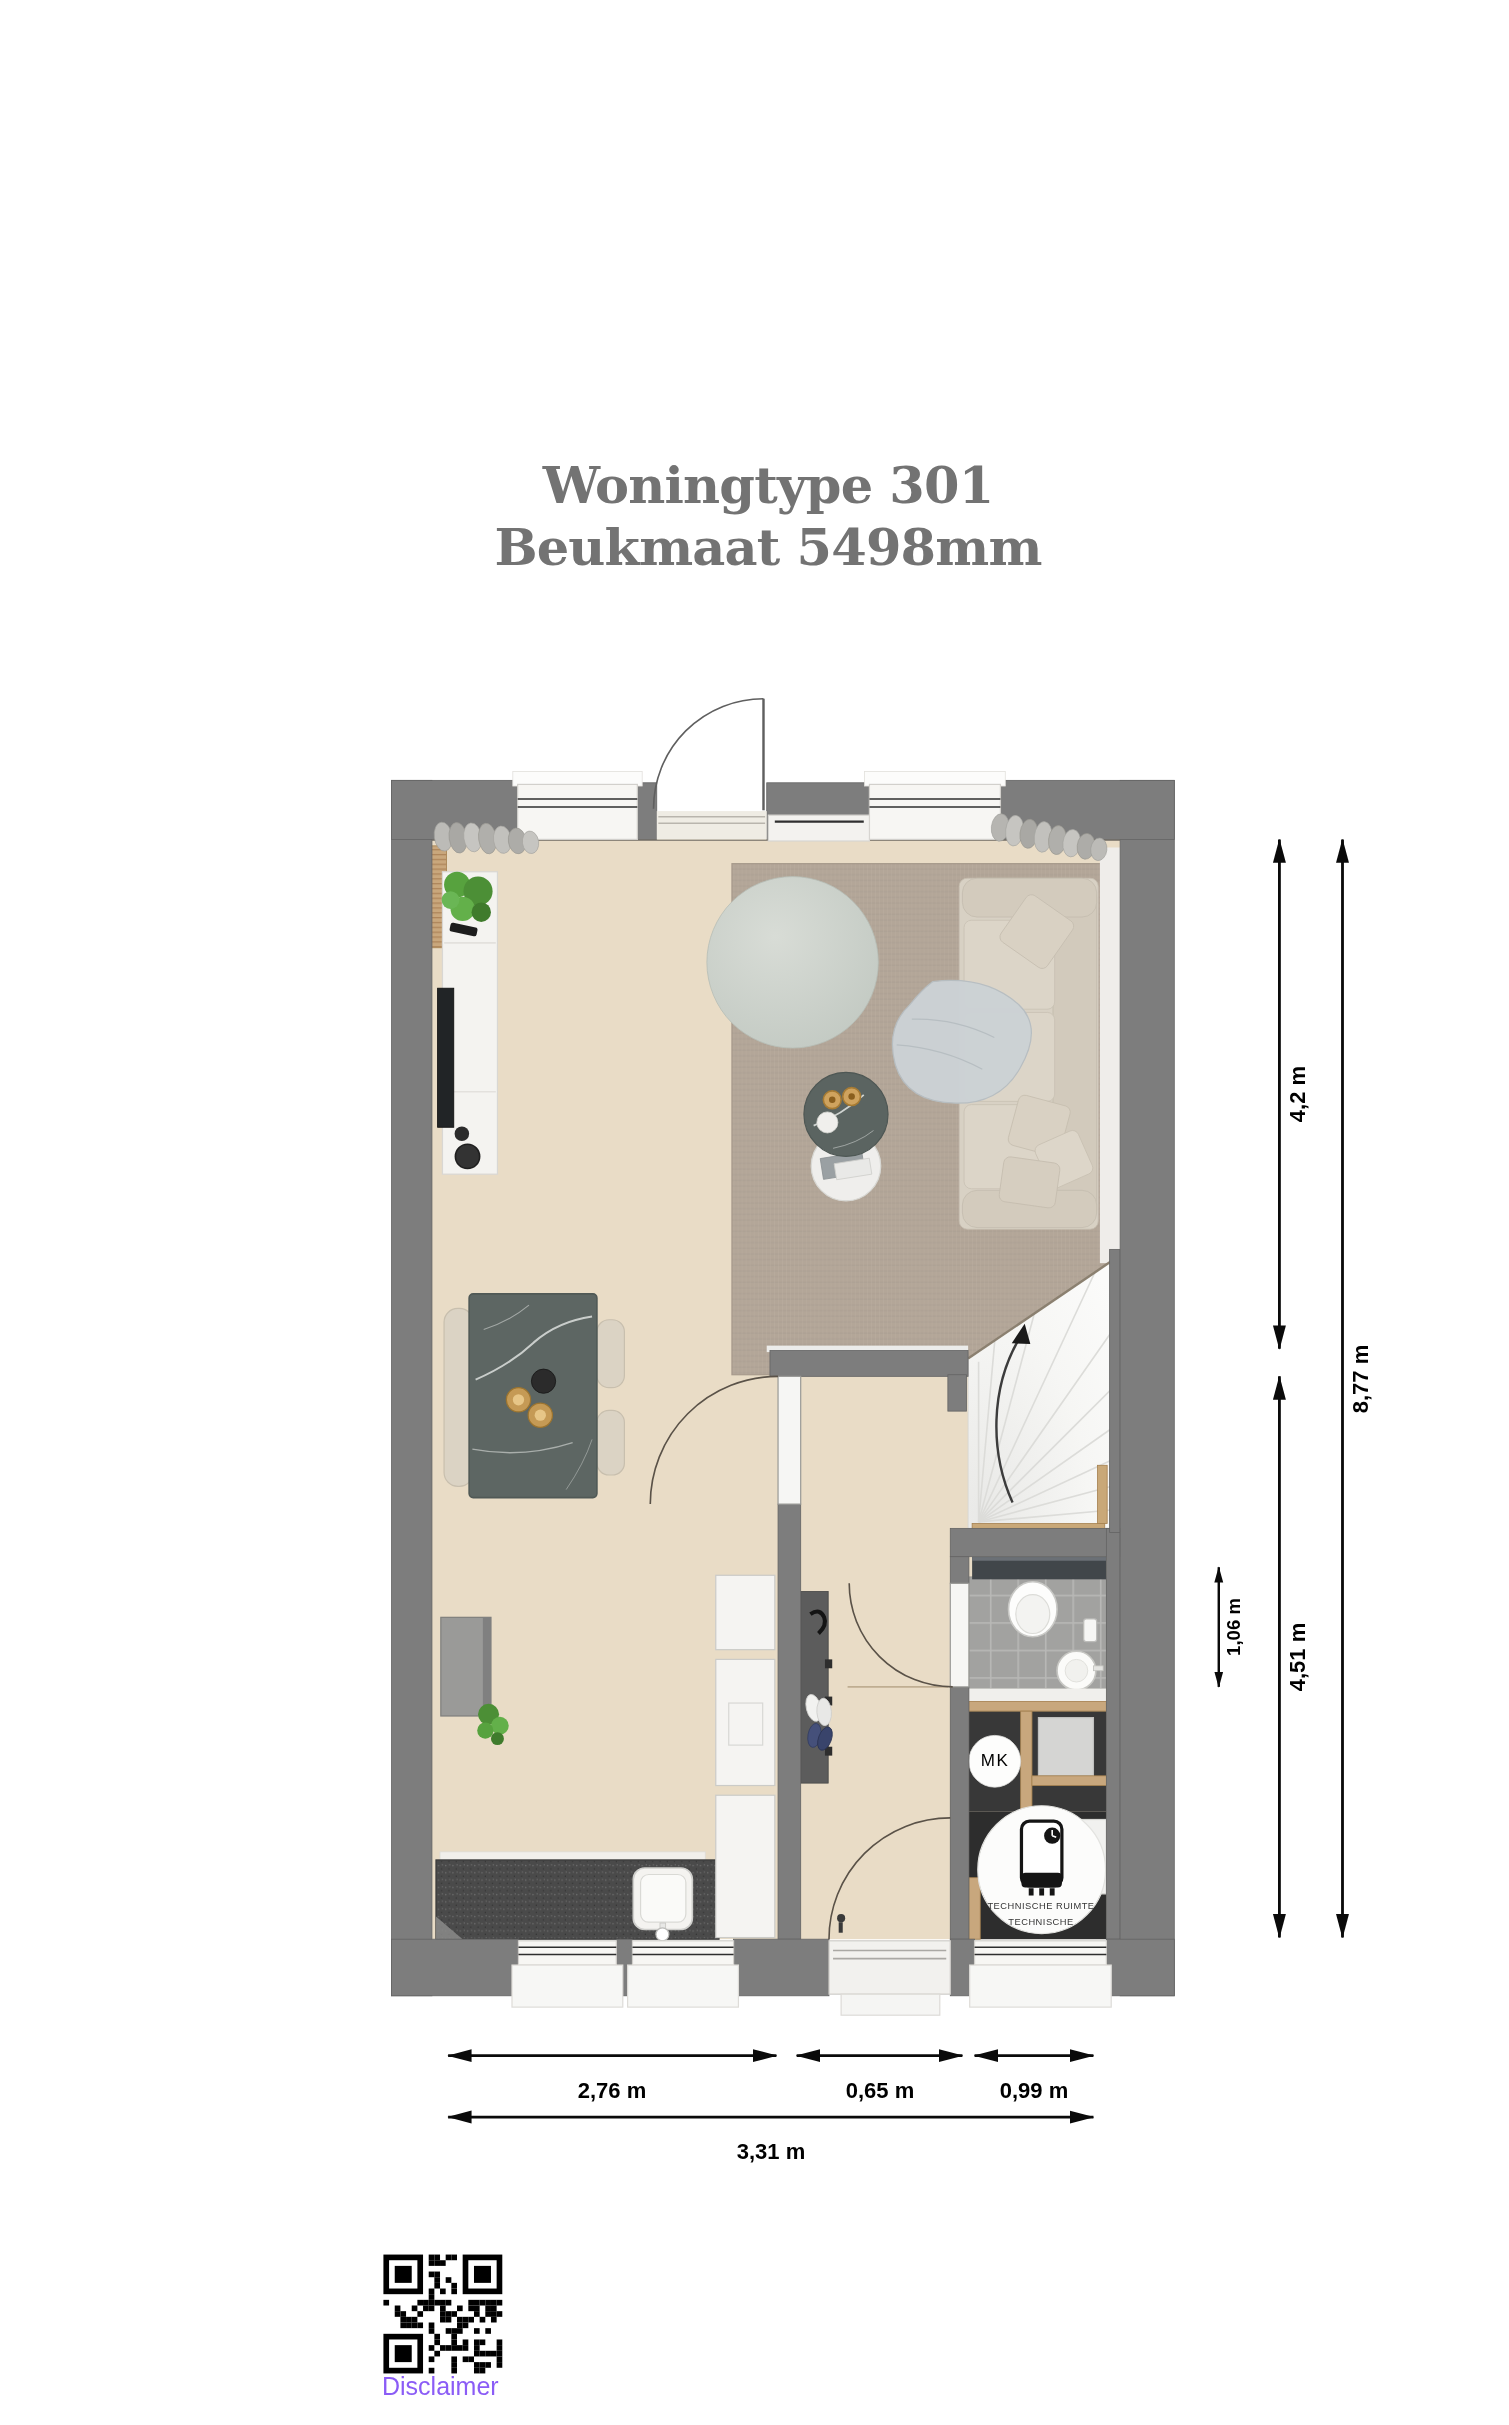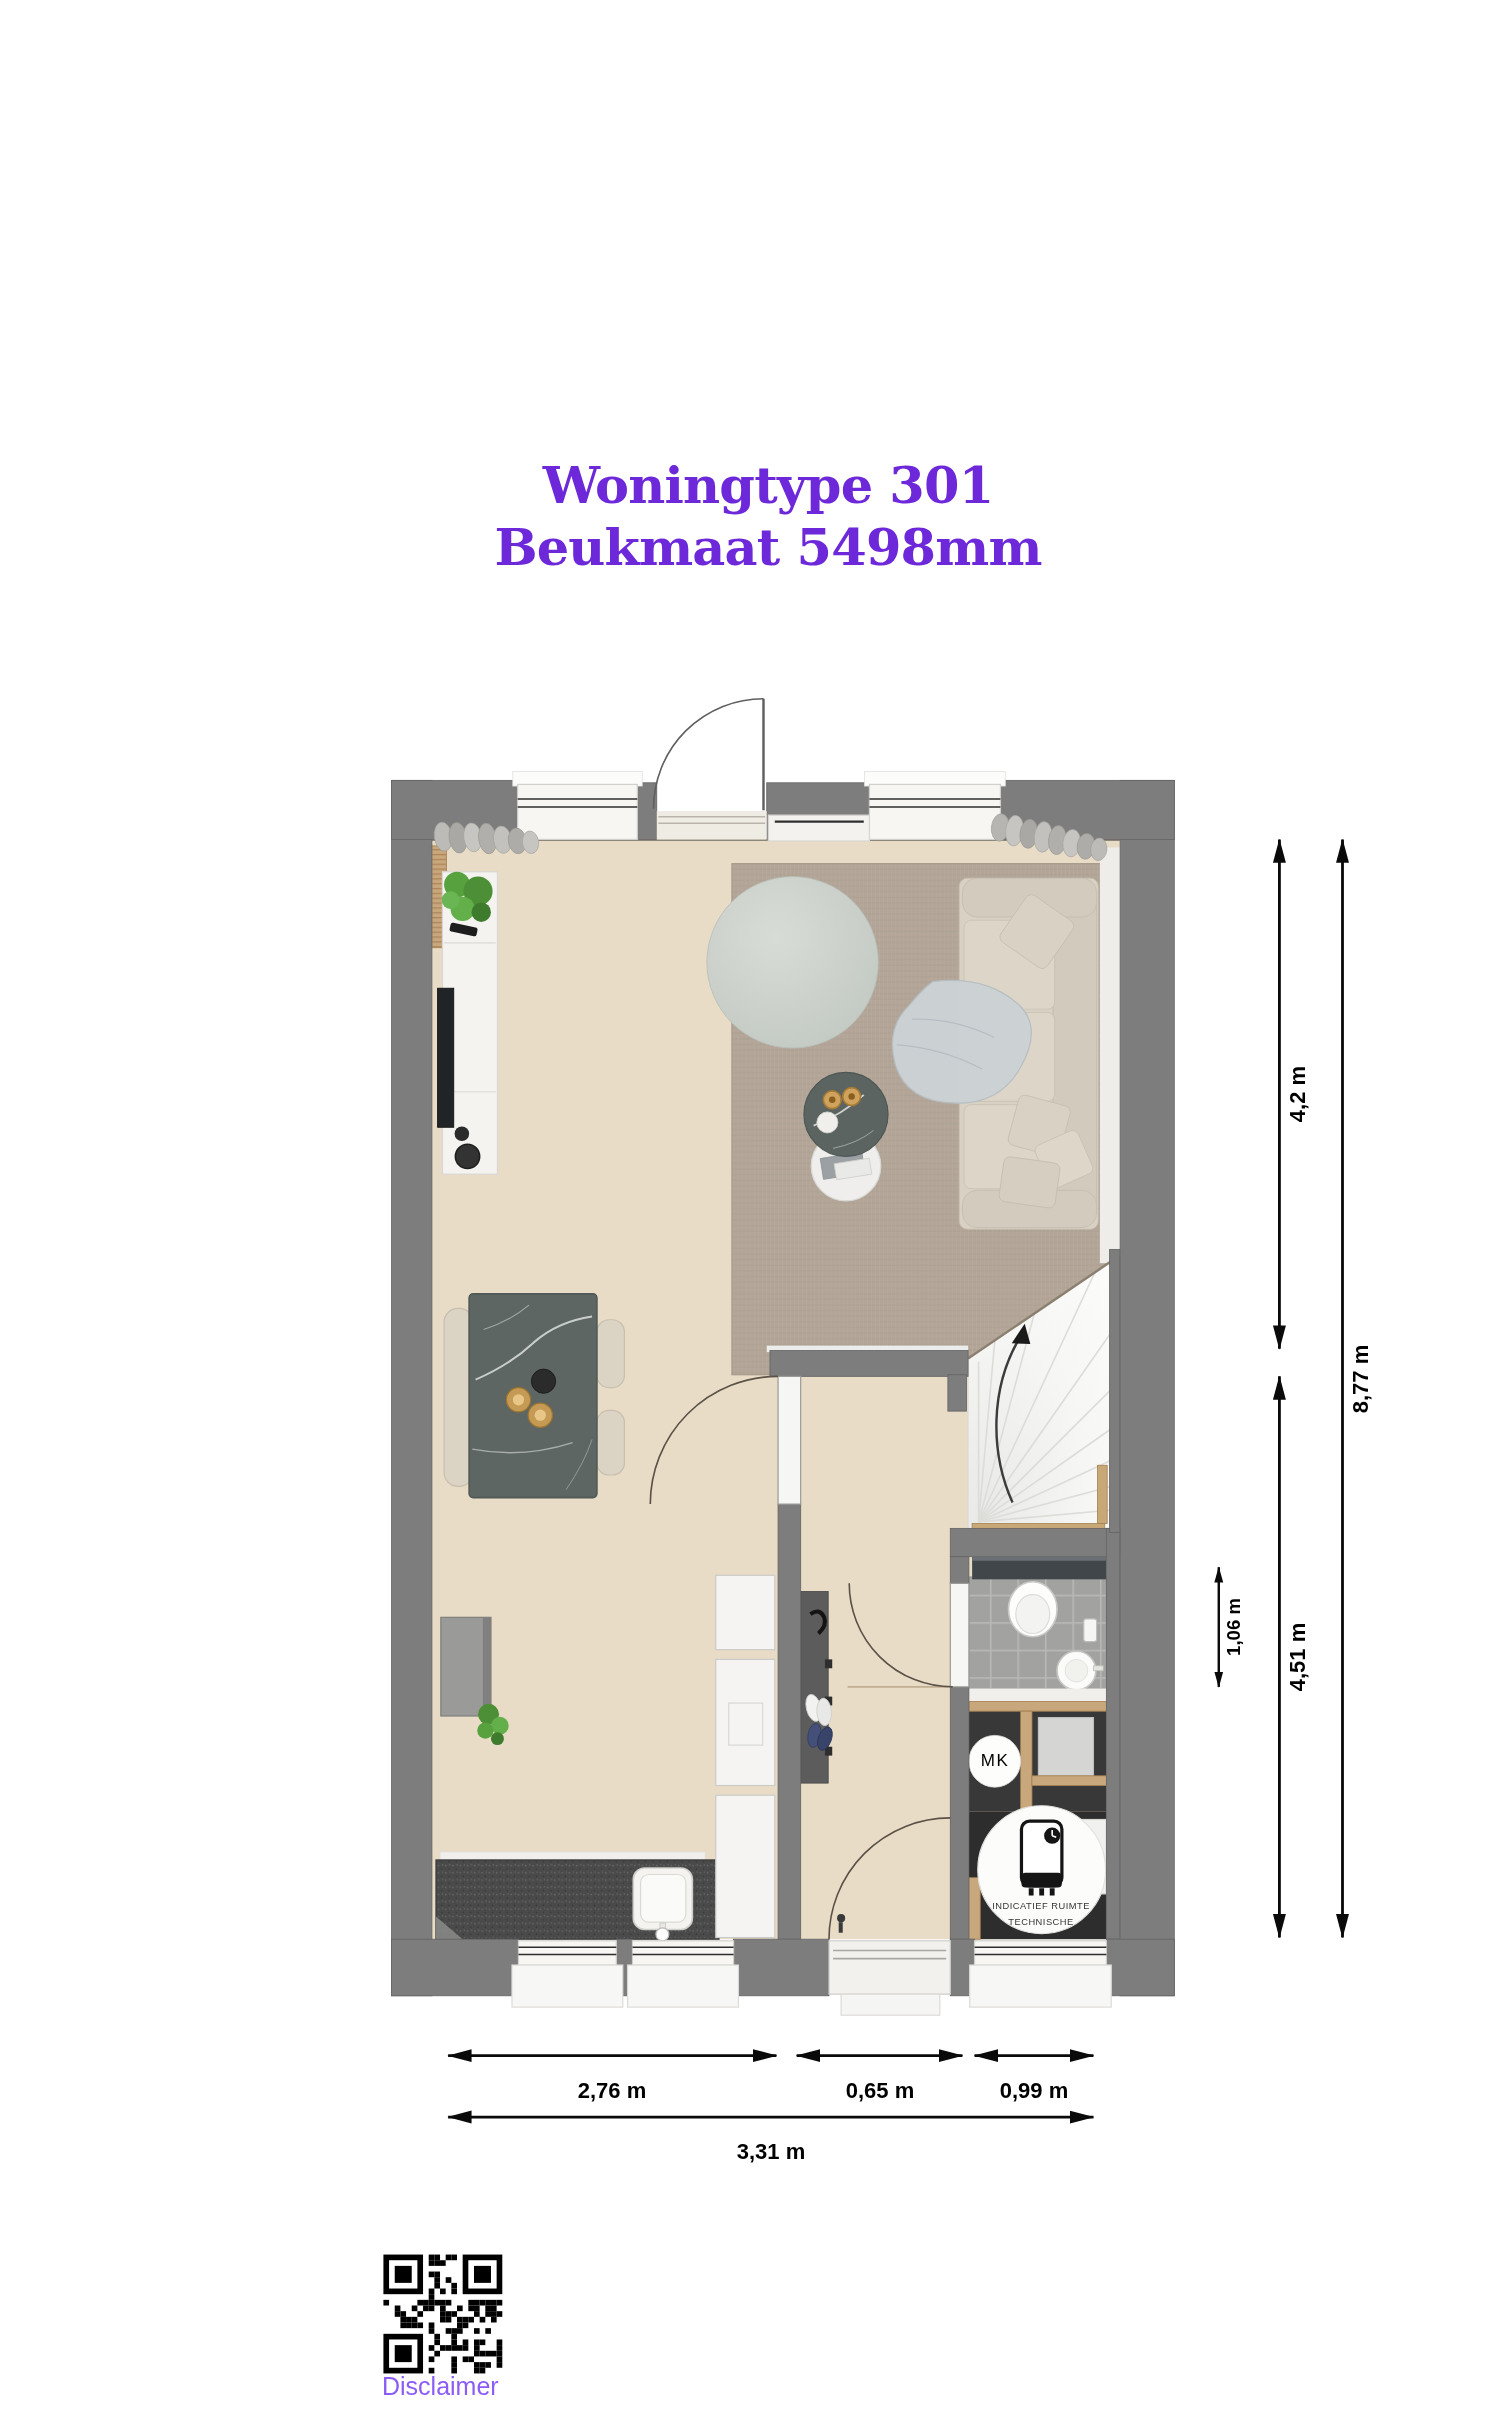--- a/index.html
+++ b/index.html
@@ -1,21 +1,21 @@
 <!DOCTYPE html>
 <html style="font-size:13px"><head>
 <meta charset="utf-8">
 <style>
   html,body{margin:0;padding:0;background:#ffffff;}
   .canvas{position:relative;width:1510px;height:2426px;background:#ffffff;overflow:hidden;
           font-family:"Liberation Sans",sans-serif;}
   .plan-svg{position:absolute;left:0;top:0;width:1510px;height:2426px;}
   .txt{position:absolute;transform:translate(-50%,-50%);white-space:nowrap;color:#111;}
   .title-line{font-family:"DejaVu Serif","Liberation Serif",serif;font-weight:700;
-              font-size:51px;color:#6d28d9;letter-spacing:-0.8px;}
+              font-size:51px;color:#737373;letter-spacing:-0.8px;}
   .dim{font-weight:700;font-size:22px;color:#000;}
   .dim-v{transform:translate(-50%,-50%) rotate(-90deg);}
   .dim-small{font-size:18.6px;}
   .mk-label{font-size:17px;letter-spacing:1.6px;color:#000000;}
   .tech-label{font-size:9.3px;letter-spacing:0.5px;color:#343434;}
   .disclaimer{position:absolute;font-size:25px;color:#8b5cf6;}
 </style>
 </head>
 <body>
 
@@ -482,18 +482,18 @@
   <div class="txt dim dim-v" style="left:1361px;top:1379px;">8,77 m</div>
   <div class="txt dim dim-v" style="left:1298px;top:1657px;">4,51 m</div>
   <div class="txt dim dim-v dim-small" style="left:1234px;top:1627px;">1,06 m</div>
 
   <div class="txt dim" style="left:612px;top:2091px;">2,76 m</div>
   <div class="txt dim" style="left:880px;top:2091px;">0,65 m</div>
   <div class="txt dim" style="left:1034px;top:2091px;">0,99 m</div>
   <div class="txt dim" style="left:771px;top:2152px;">3,31 m</div>
 
   <div class="txt mk-label" style="left:995px;top:1761px;">MK</div>
-  <div class="txt tech-label" style="left:1041px;top:1906px;">INDICATIEF RUIMTE</div>
+  <div class="txt tech-label" style="left:1041px;top:1906px;">TECHNISCHE RUIMTE</div>
   <div class="txt tech-label" style="left:1041px;top:1922px;">TECHNISCHE</div>
 
   <div class="disclaimer" style="left:382px;top:2372px;">Disclaimer</div>
 </div>
 
 
 </body></html>

